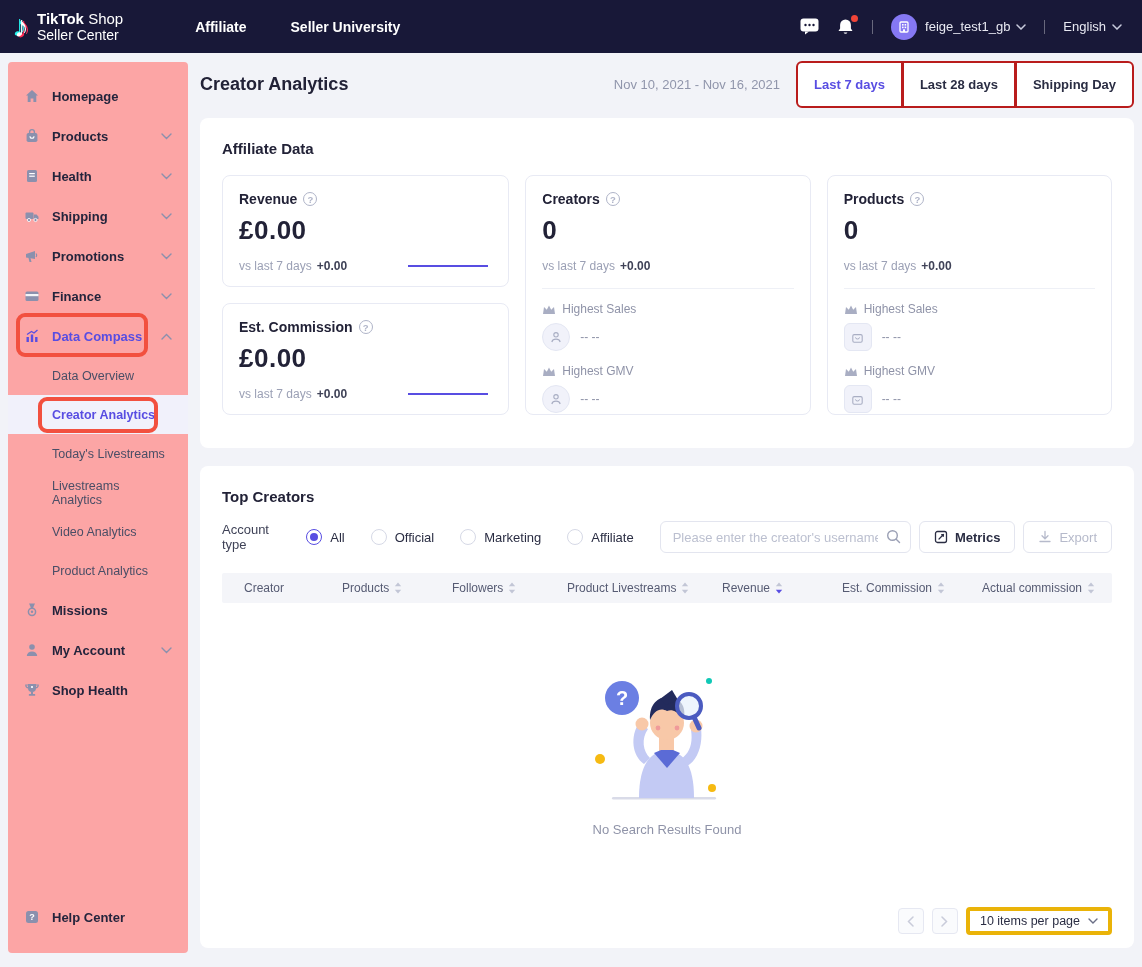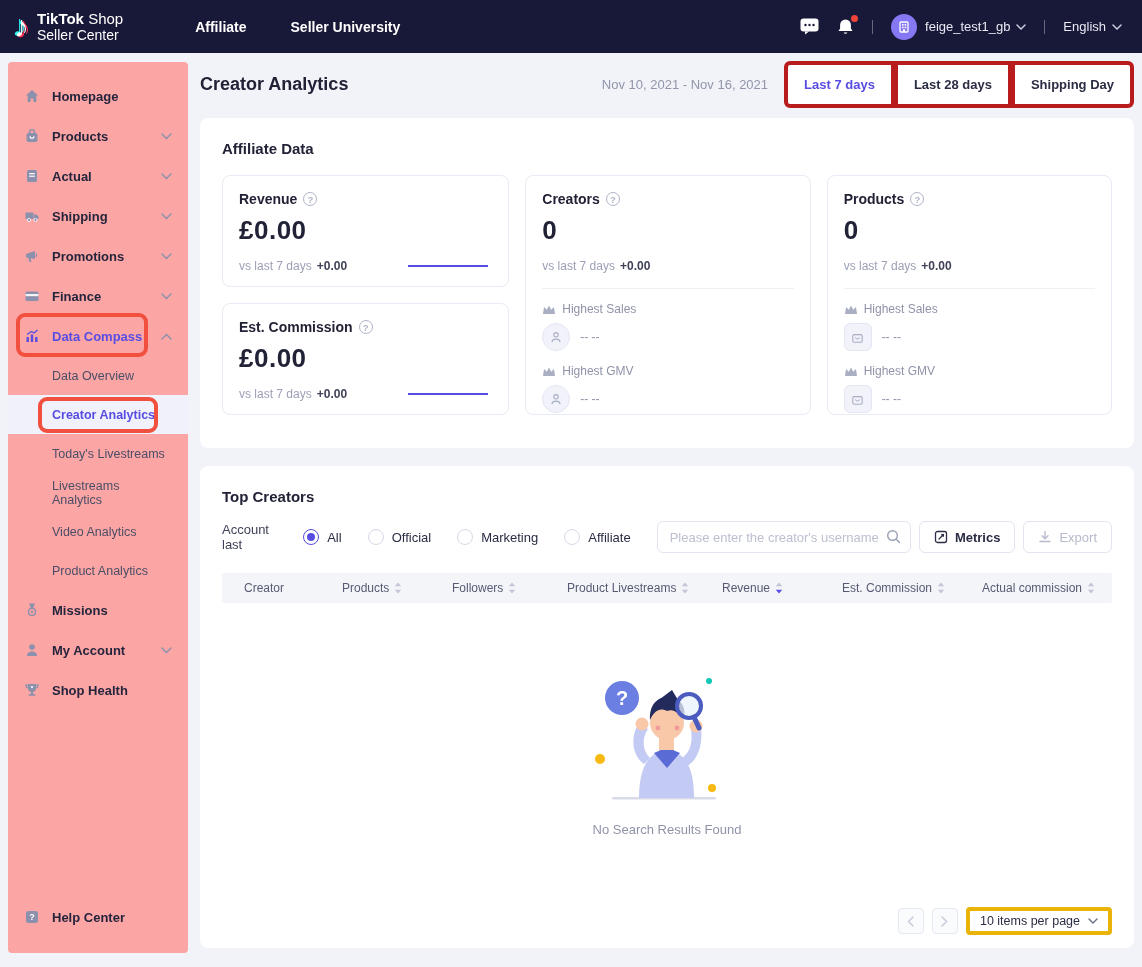--- a/index.html
+++ b/index.html
@@ -52,21 +52,21 @@
   .ann-ca { left:30px; top:2px; width:120px; height:36px; }
   .help-row { position:absolute; bottom:16px; left:0; width:100%; }
 
   
   .main { position:absolute; left:200px; top:62px; width:934px; }
   .page-head { height:44px; display:flex; align-items:center; }
   .page-title { font-size:18px; font-weight:700; color:#222237; }
   .head-right { margin-left:auto; display:flex; align-items:center; gap:16px; }
   .date-range { font-size:13px; color:#9095AB; }
   .range-group { display:flex; }
-  .range-btn { height:47px; padding:0 16px; background:#fff; border:4px solid #b91c1c;
+  .range-btn { height:47px; padding:0 16px; background:#fff; border:2px solid #b91c1c;
     font-size:13px; font-weight:700; color:#2A2D43; display:flex; align-items:center;
     margin-left:-1px; cursor:pointer; font-family:inherit; }
   .range-btn:first-child { border-radius:6px 0 0 6px; margin-left:0; }
   .range-btn:last-child { border-radius:0 6px 6px 0; }
   .range-btn.active { color:#584DE2; position:relative; z-index:1; }
 
   .panel { background:#fff; border-radius:8px; padding:22px; }
   .panel-1 { margin-top:12px; height:330px; }
   .panel-2 { margin-top:18px; height:482px; }
   .section-title { font-size:15px; font-weight:700; color:#222237; }
@@ -215,21 +215,21 @@
           <path d="M1 1 l4.5 4.5 L10 1" stroke="#8B90AD" stroke-width="1.4" fill="none" stroke-linecap="round"></path>
         </svg>
       </span>
   </div>
   <div class="side-item">
     <svg width="16" height="16" viewBox="0 0 16 16">
         <rect x="3" y="2" width="10" height="12" rx="1.5" fill="#8B90AD"></rect>
         <rect x="5.2" y="5" width="5.6" height="1.2" fill="#fff"></rect>
         <rect x="5.2" y="7.6" width="5.6" height="1.2" fill="#fff"></rect>
       </svg>
-    <span>Actual</span>
+    <span>Health</span>
     <span class="chev">
         <svg width="11" height="7" viewBox="0 0 11 7">
           <path d="M1 1 l4.5 4.5 L10 1" stroke="#8B90AD" stroke-width="1.4" fill="none" stroke-linecap="round"></path>
         </svg>
       </span>
   </div>
   <div class="side-item">
     <svg width="16" height="16" viewBox="0 0 16 16">
         <rect x="1.5" y="4.5" width="8" height="6.5" rx="1" fill="#8B90AD"></rect>
         <path d="M9.8 6.5 h2.8 l1.9 2.3 v2.2 h-4.7 Z" fill="#8B90AD"></path>
@@ -472,21 +472,21 @@
             <span>-- --</span>
           </div>
       </div>
     </div>
   </div>
 
   <div class="panel panel-2">
     <div class="section-title">Top Creators</div>
 
     <div class="filter-row">
-      <span class="filter-label">Account last</span>
+      <span class="filter-label">Account type</span>
       <label class="radio-opt">
           <span class="radio sel"></span>
           <span>All</span>
         </label>
       <label class="radio-opt">
           <span class="radio"></span>
           <span>Official</span>
         </label>
       <label class="radio-opt">
           <span class="radio"></span>

